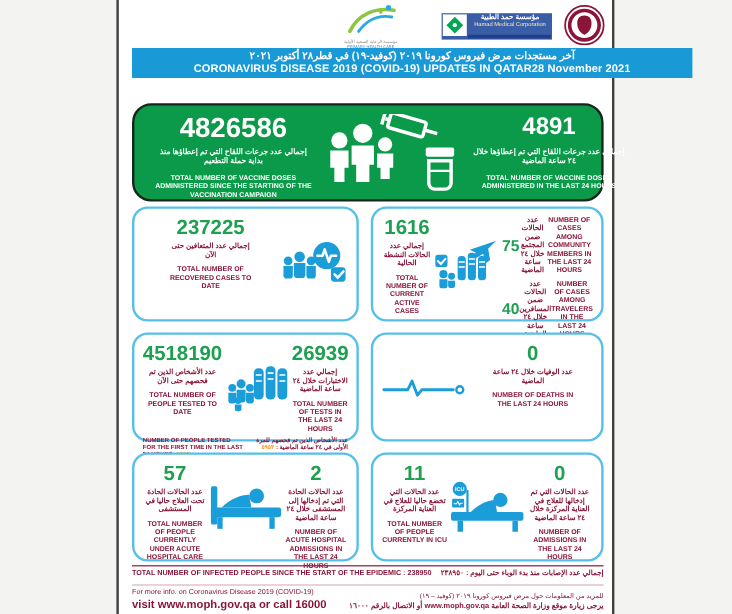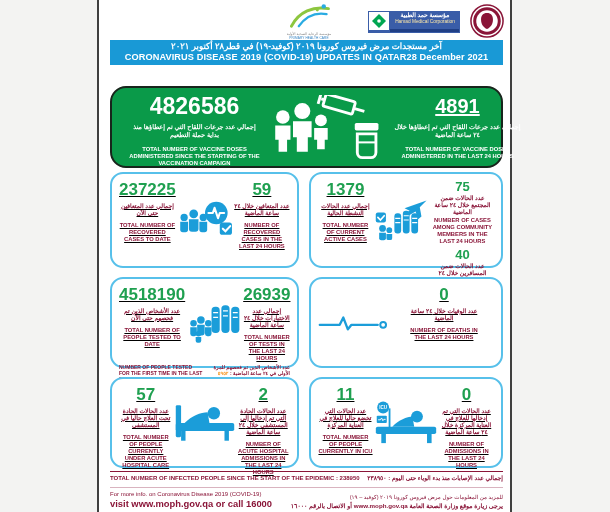--- a/index.html
+++ b/index.html
@@ -16,49 +16,49 @@
   .phcc-cap-en { font-size:3.2px; color:#2e7fc1; line-height:4px; letter-spacing:.1px; }
   .logo-hmc { position:absolute; left:258px; top:7px; width:92px; height:22px; display:flex; background:#3a5da8; }
   .hmc-badge { width:20px; height:18px; background:#fff; margin:1px; flex:0 0 auto; }
   .hmc-text { flex:1; color:#fff; text-align:center; padding-top:1px; }
   .hmc-ar { font-size:6px; line-height:7px; font-weight:bold; direction:rtl; }
   .hmc-en { font-size:4.8px; line-height:6px; color:#ffe9a8; }
   .hmc-strip { position:absolute; left:22px; bottom:1px; width:69px; height:3.5px; background:#203f85; }
   .logo-emblem { position:absolute; left:360px; top:0; }
 
   
-  .titlebar { position:absolute; top:40px; left:11px; width:393px; height:25px; background:#1999d6;
+  .titlebar { position:absolute; top:40px; left:11px; width:467px; height:25px; background:#1999d6;
               color:#fff; text-align:center; padding-top:1px; }
   .t-ar { font-size:8.6px; line-height:11px; font-weight:bold; direction:rtl; }
   .t-en { font-size:9.2px; line-height:11px; font-weight:bold; letter-spacing:.1px; }
 
   
   .banner { position:absolute; top:86px; left:11px; width:393px; height:82px; background:#0a9a49;
             border:2px solid #18251c; border-radius:16px; display:flex; color:#fff; padding:6px 10px 4px; }
   .bstat { flex:0 0 145px; display:flex; flex-direction:column; align-items:center; text-align:center; }
   .bicon { flex:1; display:flex; align-items:center; justify-content:center; }
   .bnum-l { font-size:23px; font-weight:bold; line-height:24px; }
-  .bnum-r { font-size:20px; font-weight:bold; line-height:24px;text-decoration:underline; }
+  .bnum-r { font-size:20px; font-weight:bold; line-height:24px; }
   .b-ar { font-size:6.4px; line-height:7.5px; font-weight:bold; direction:rtl; margin-top:5px; max-width:130px; }
   .b-en { font-size:5.8px; line-height:7px; font-weight:bold; margin-top:8px; max-width:150px; }
 
   
   .boxgrid { position:absolute; top:172px; left:11px; width:393px; display:grid;
              grid-template-columns:189px 194px; column-gap:10px;
              grid-template-rows:96px 91px 91px; row-gap:9px; }
   .box { border:2px solid #57c0ea; border-radius:13px; background:#fff; display:flex;
          padding:6px 7px; align-items:flex-start; }
-  .stat { flex:1; display:flex; flex-direction:column; align-items:center; text-align:center;text-decoration:underline; }
+  .stat { flex:1; display:flex; flex-direction:column; align-items:center; text-align:center; }
   .num { color:#1fa050; font-weight:bold; font-size:17px; line-height:19px; }
   .num-sm { color:#1fa050; font-weight:bold; font-size:13px; line-height:14px; }
   .lab-ar { color:#8a1538; font-size:6px; line-height:7px; font-weight:bold; direction:rtl; margin-top:4px; max-width:72px; }
   .lab-en { color:#8a1538; font-size:5.8px; line-height:7px; font-weight:bold; margin-top:5px; max-width:76px; }
   .icon-col { flex:0 0 58px; display:flex; align-items:center; justify-content:center; align-self:center; }
   .stack { flex:1.15; display:flex; flex-direction:column; gap:3px; }
-  .ministat { display:flex; flex-direction:column; align-items:center; text-align:center; }
+  .ministat { display:flex; flex-direction:row; align-items:center; text-align:center; }
   .ministat .lab-ar { margin-top:1px; max-width:86px; }
   .ministat .lab-en { margin-top:1px; max-width:92px; }
   .colwrap { display:flex; flex-direction:column; width:100%; height:100%; }
   .mainrow { display:flex; flex:1; align-items:flex-start; }
   .note { display:flex; justify-content:space-between; margin-top:2px; }
   .note-en { font-size:5px; line-height:6px; color:#8a1538; font-weight:bold; width:49%; text-align:left; }
   .note-ar { font-size:5px; line-height:6px; color:#8a1538; font-weight:bold; width:47%; direction:rtl; }
   .note-val { color:#f7941d; }
 
   
@@ -111,21 +111,21 @@
         <circle cx="18" cy="18" r="17" fill="#fff" stroke="#8a1538" stroke-width="1.6"></circle>
         <circle cx="18" cy="18" r="14.6" fill="#8a1538"></circle>
         <circle cx="18" cy="18" r="11.4" fill="#fff"></circle>
         <path d="M18 9.5c-4.2 0-6.3 2.6-6.3 6.8 0 5 2.5 8.4 6.3 10.2 3.8-1.8 6.3-5.2 6.3-10.2 0-4.2-2.1-6.8-6.3-6.8z" fill="#8a1538"></path>
       </svg>
     </div>
   </div>
 
   <div class="titlebar">
     <div class="t-ar">آخر مستجدات مرض فيروس كورونا ٢٠١٩ (كوفيد-١٩) في قطر٢٨ أكتوبر ٢٠٢١</div>
-    <div class="t-en">CORONAVIRUS DISEASE 2019 (COVID-19) UPDATES IN QATAR28 December 2021</div>
+    <div class="t-en">CORONAVIRUS DISEASE 2019 (COVID-19) UPDATES IN QATAR28 November 2021</div>
   </div>
 
   <div class="banner">
     <div class="bstat">
       <div class="bnum-l">4826586</div>
       <div class="b-ar">إجمالي عدد جرعات اللقاح التي تم إعطاؤها منذ بداية حملة التطعيم</div>
       <div class="b-en">TOTAL NUMBER OF VACCINE DOSES ADMINISTERED SINCE THE STARTING OF THE VACCINATION CAMPAIGN</div>
     </div>
     <div class="bicon">
       <svg width="118" height="66" viewBox="0 0 130 78">
@@ -173,30 +173,25 @@
               <path d="M14.5 22h11v11a3.5 3.5 0 0 1-3.5 3.5h-4a3.5 3.5 0 0 1-3.5-3.5z"></path>
             <circle cx="31" cy="20" r="4.2"></circle>
               <path d="M26.5 25h9v9a3 3 0 0 1-3 3h-3a3 3 0 0 1-3-3z"></path>
             <circle cx="46" cy="15" r="13"></circle>
             <rect x="50" y="26" width="14" height="14" rx="3"></rect>
           </g>
           <polyline points="37,15 42,15 44,9 48,21 50,15 55,15" fill="none" stroke="#fff" stroke-width="2.4" stroke-linecap="round" stroke-linejoin="round"></polyline>
           <path d="M53.5 33l3 3 5.5-6" fill="none" stroke="#fff" stroke-width="2.4" stroke-linecap="round"></path>
         </svg>
       </div>
-      <div class="stat">
-        <div class="num">59</div>
-        <div class="lab-ar">عدد المتعافين خلال ٢٤ ساعة الماضية</div>
-        <div class="lab-en">NUMBER OF RECOVERED CASES IN THE LAST 24 HOURS</div>
-      </div>
-    </div>
-
-    <div class="box">
-      <div class="stat">
-        <div class="num">1379</div>
+    </div>
+
+    <div class="box">
+      <div class="stat">
+        <div class="num">1616</div>
         <div class="lab-ar">إجمالي عدد الحالات النشطة الحالية</div>
         <div class="lab-en">TOTAL NUMBER OF CURRENT ACTIVE CASES</div>
       </div>
       <div class="icon-col">
         <svg width="56" height="44" viewBox="0 0 66 52">
           <path fill="#1b9dd9" d="M62 3 36 12l6 3-8 6 5 1 10-6 3 9 4-3-2-11z"></path>
           <g fill="#1b9dd9">
             <rect x="2" y="17" width="12" height="12" rx="2.5"></rect>
             <rect x="24" y="18" width="8" height="24" rx="3.5"></rect>
             <rect x="34" y="15" width="8" height="27" rx="3.5"></rect>

